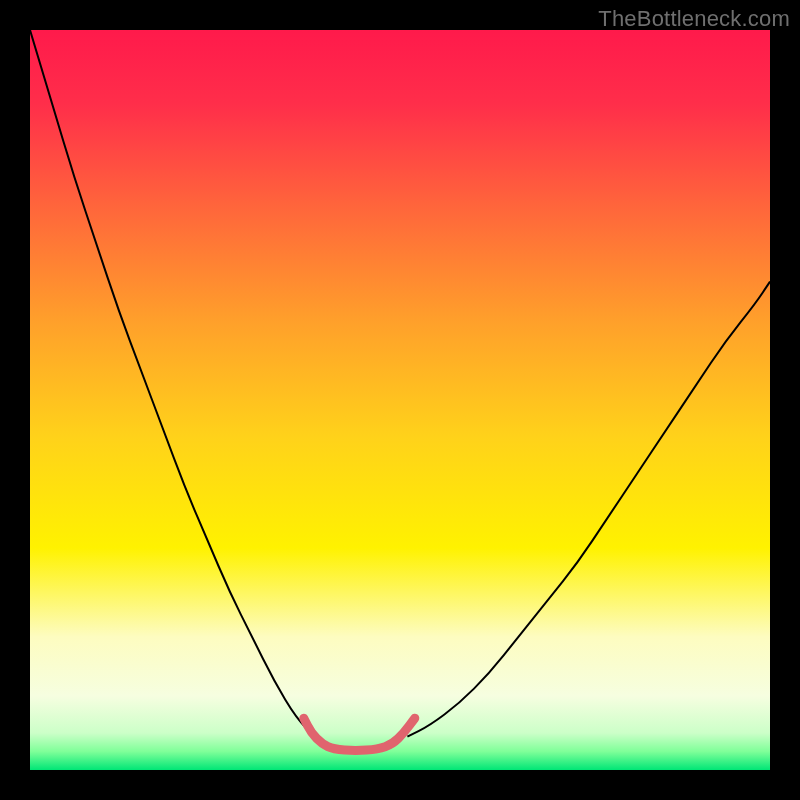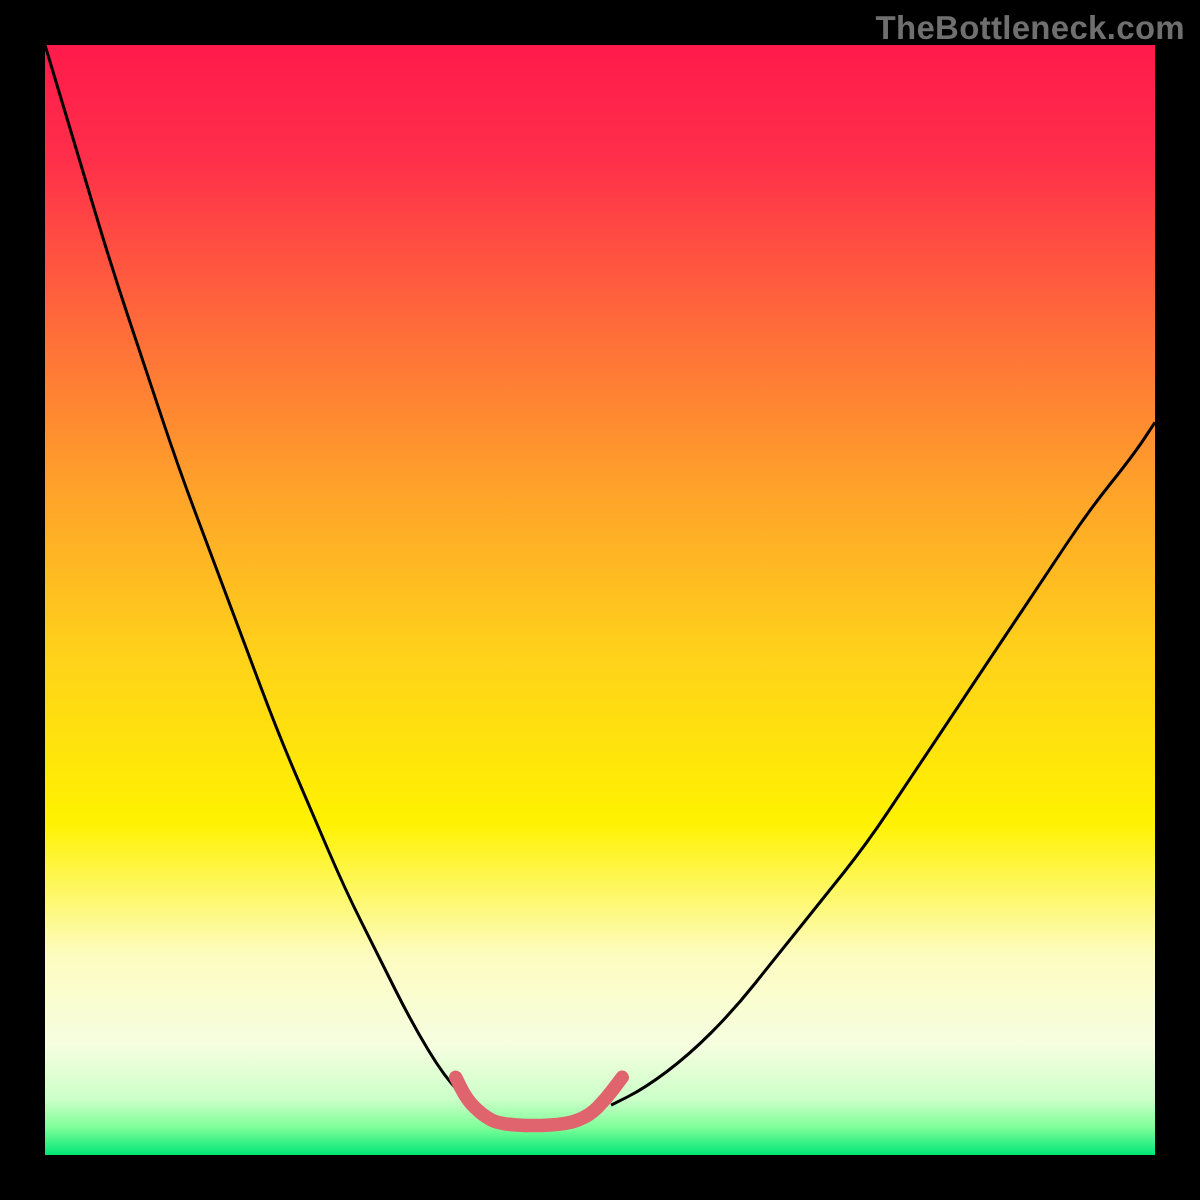--- a/index.html
+++ b/index.html
@@ -22,21 +22,21 @@
     top: 30px;
     width: 740px;
     height: 740px;
   }
   #watermark {
     position: absolute;
     top: 6px;
     right: 10px;
     color: #6f6f6f;
     font-size: 22px;
-    font-weight: 700;
+    font-weight: 400;
     letter-spacing: 0.2px;
     user-select: none;
     z-index: 10;
   }
   svg {
     display: block;
   }
 </style>
 </head>
 <body>

